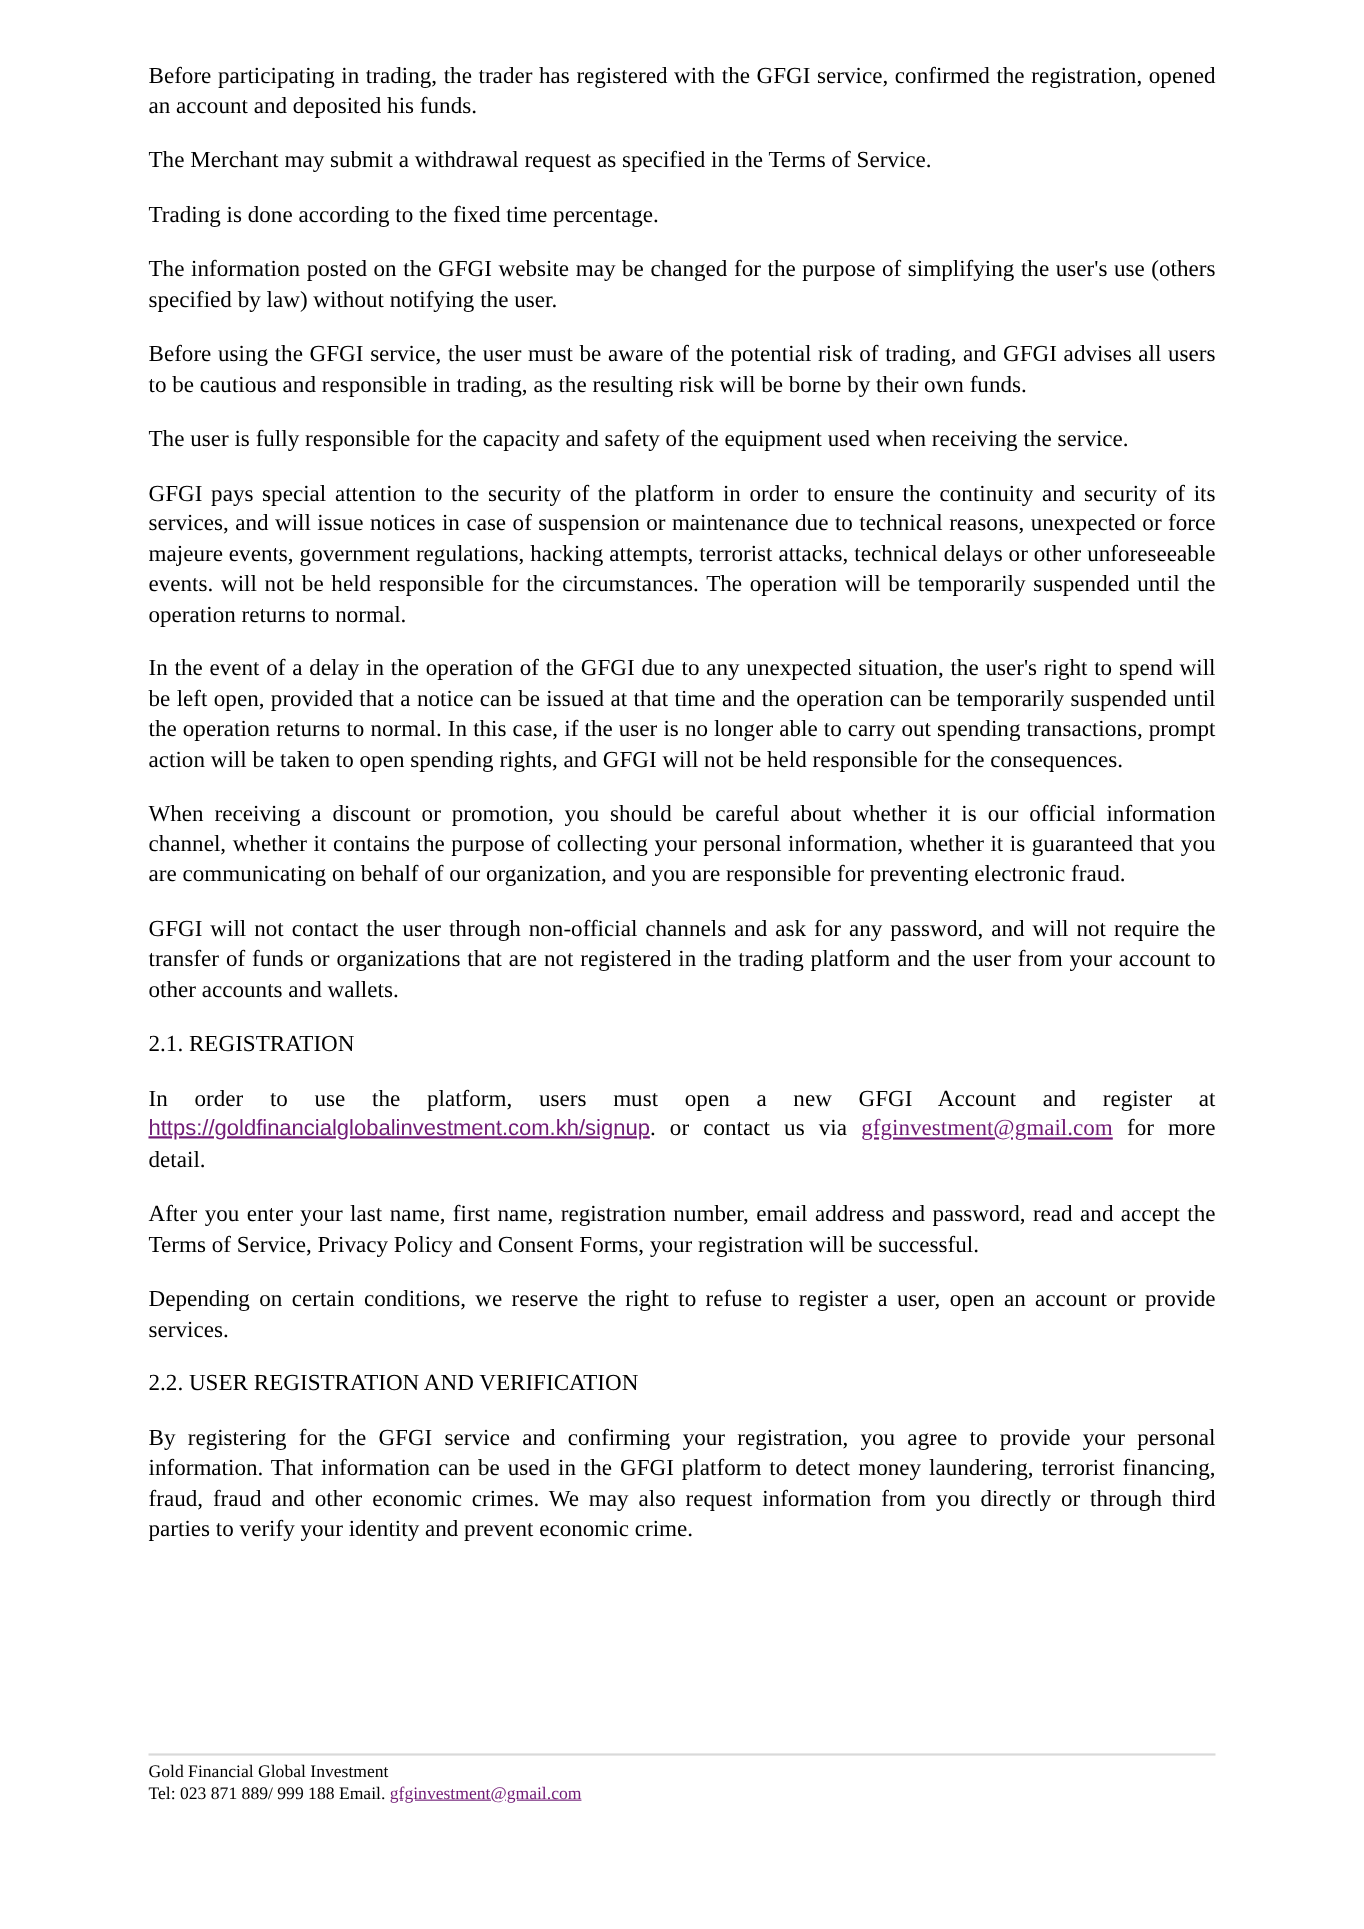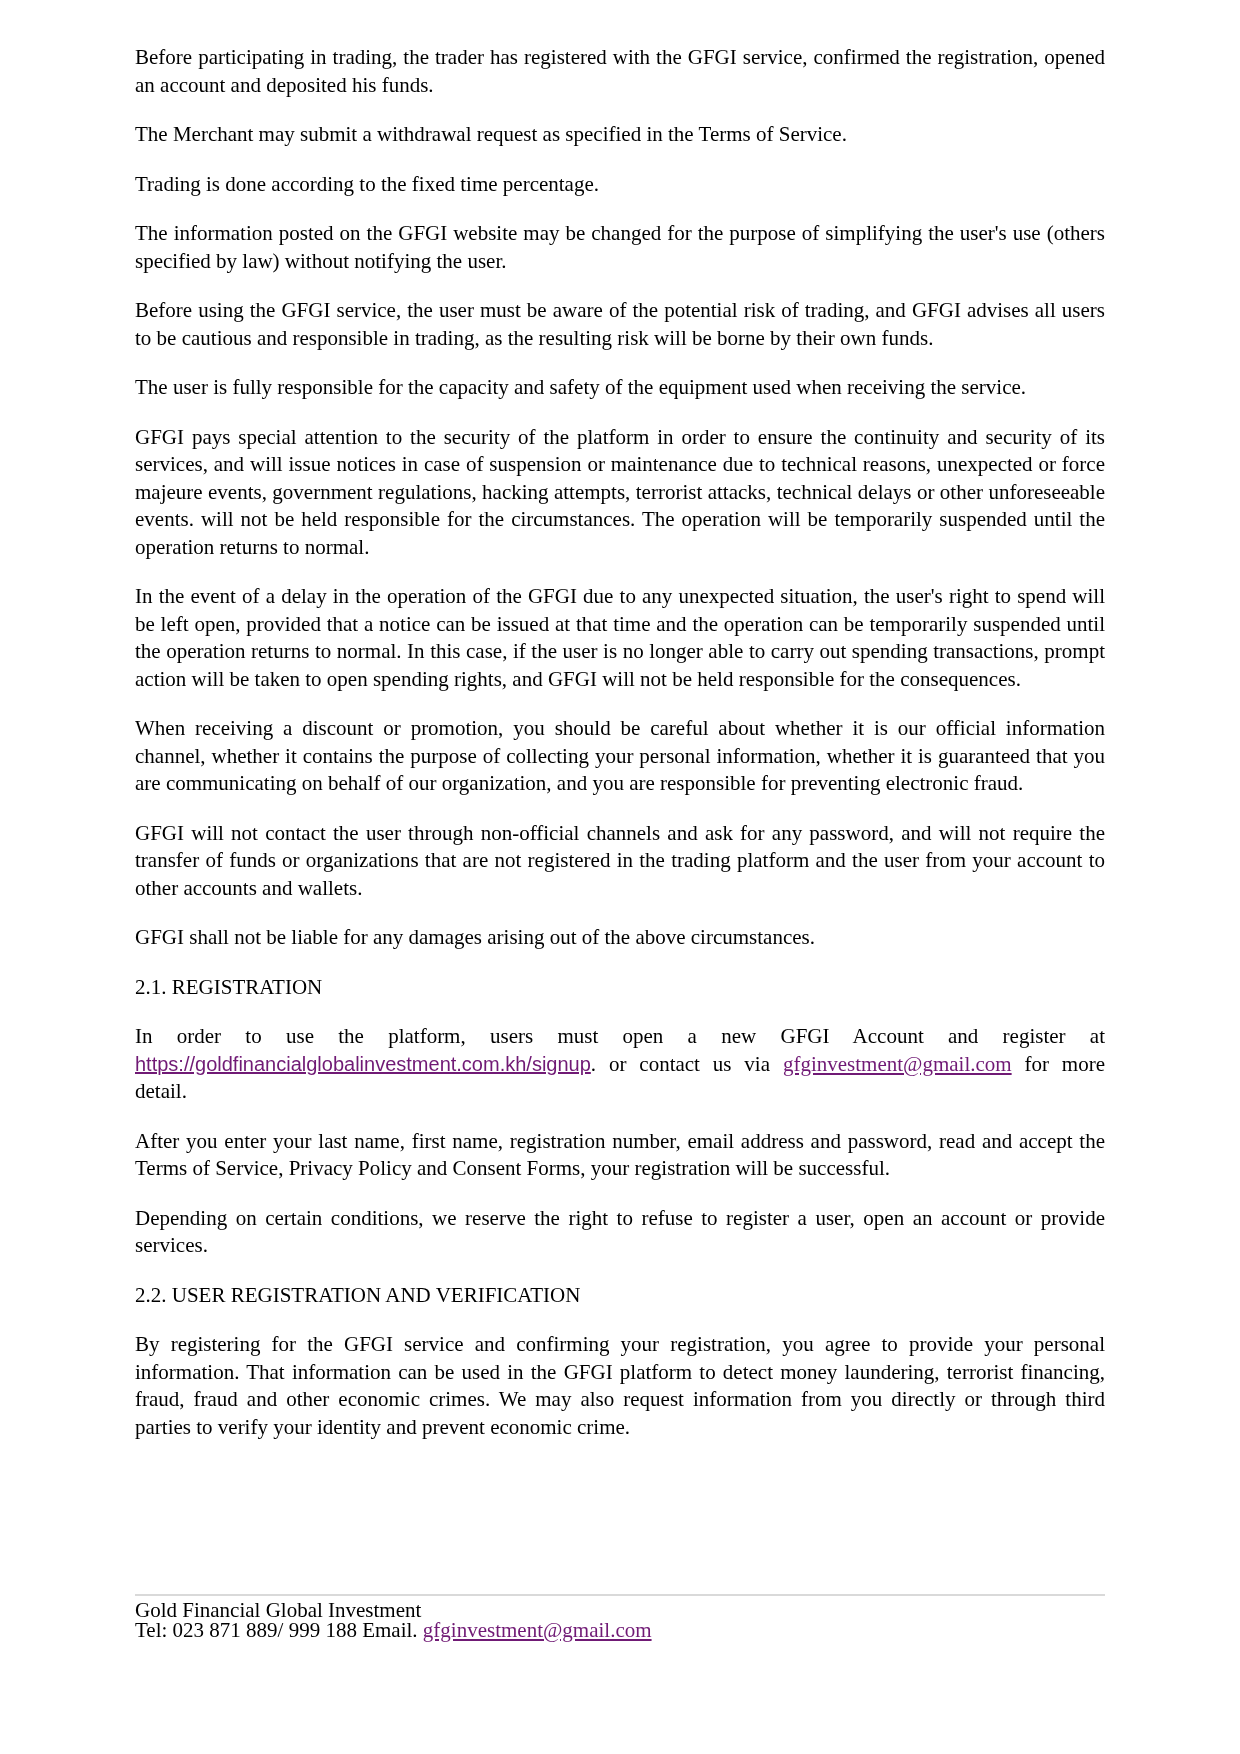--- a/index.html
+++ b/index.html
@@ -9,21 +9,21 @@
     height: 1754px;
     background: #ffffff;
     font-family: "Liberation Serif", serif;
     font-size: 21px;
     line-height: 27.5px;
     color: #000000;
     overflow: hidden;
   }
   .content {
     position: absolute;
-    top: 44px;
+    top: 55px;
     left: 135px;
     width: 970px;
   }
   .content p {
     margin: 0 0 22px 0;
     text-align: justify;
   }
   .content p.heading {
     text-align: left;
   }
@@ -34,21 +34,21 @@
   }
   .link-sans {
     font-family: "Liberation Sans", sans-serif;
     font-size: 20px;
   }
   .footer {
     position: absolute;
     top: 1594px;
     left: 135px;
     width: 970px;
-    font-size: 21px;
+    font-size: 16px;
     line-height: 19.5px;
     color: #000000;
   }
   .footer-rule {
     border: 0;
     border-top: 2px solid #d9d9d9;
     margin: 0 0 5px 0;
   }
   .footer-line { white-space: nowrap; }
 </style>
@@ -60,21 +60,20 @@
     <p>Before participating in trading, the trader has registered with the GFGI service, confirmed the registration, opened an account and deposited his funds.</p>
     <p>The Merchant may submit a withdrawal request as specified in the Terms of Service.</p>
     <p>Trading is done according to the fixed time percentage.</p>
     <p>The information posted on the GFGI website may be changed for the purpose of simplifying the user's use (others specified by law) without notifying the user.</p>
     <p>Before using the GFGI service, the user must be aware of the potential risk of trading, and GFGI advises all users to be cautious and responsible in trading, as the resulting risk will be borne by their own funds.</p>
     <p>The user is fully responsible for the capacity and safety of the equipment used when receiving the service.</p>
     <p>GFGI pays special attention to the security of the platform in order to ensure the continuity and security of its services, and will issue notices in case of suspension or maintenance due to technical reasons, unexpected or force majeure events, government regulations, hacking attempts, terrorist attacks, technical delays or other unforeseeable events. will not be held responsible for the circumstances. The operation will be temporarily suspended until the operation returns to normal.</p>
     <p>In the event of a delay in the operation of the GFGI due to any unexpected situation, the user's right to spend will be left open, provided that a notice can be issued at that time and the operation can be temporarily suspended until the operation returns to normal. In this case, if the user is no longer able to carry out spending transactions, prompt action will be taken to open spending rights, and GFGI will not be held responsible for the consequences.</p>
     <p>When receiving a discount or promotion, you should be careful about whether it is our official information channel, whether it contains the purpose of collecting your personal information, whether it is guaranteed that you are communicating on behalf of our organization, and you are responsible for preventing electronic fraud.</p>
     <p>GFGI will not contact the user through non-official channels and ask for any password, and will not require the transfer of funds or organizations that are not registered in the trading platform and the user from your account to other accounts and wallets.</p>
-    <p>GFGI shall not be liable for any damages arising out of the above circumstances.</p>
     <p class="heading">2.1. REGISTRATION</p>
     <p><span>In order to use the platform, users must open a new GFGI Account and register at </span><a class="link link-sans">https://goldfinancialglobalinvestment.com.kh/signup</a><span>. or contact us via </span><a class="link">gfginvestment@gmail.com</a><span> for more detail.</span></p>
     <p>After you enter your last name, first name, registration number, email address and password, read and accept the Terms of Service, Privacy Policy and Consent Forms, your registration will be successful.</p>
     <p>Depending on certain conditions, we reserve the right to refuse to register a user, open an account or provide services.</p>
     <p class="heading">2.2. USER REGISTRATION AND VERIFICATION</p>
     <p>By registering for the GFGI service and confirming your registration, you agree to provide your personal information. That information can be used in the GFGI platform to detect money laundering, terrorist financing, fraud, fraud and other economic crimes. We may also request information from you directly or through third parties to verify your identity and prevent economic crime.</p>
   </div>
 
   <div class="footer">
     <hr class="footer-rule">

